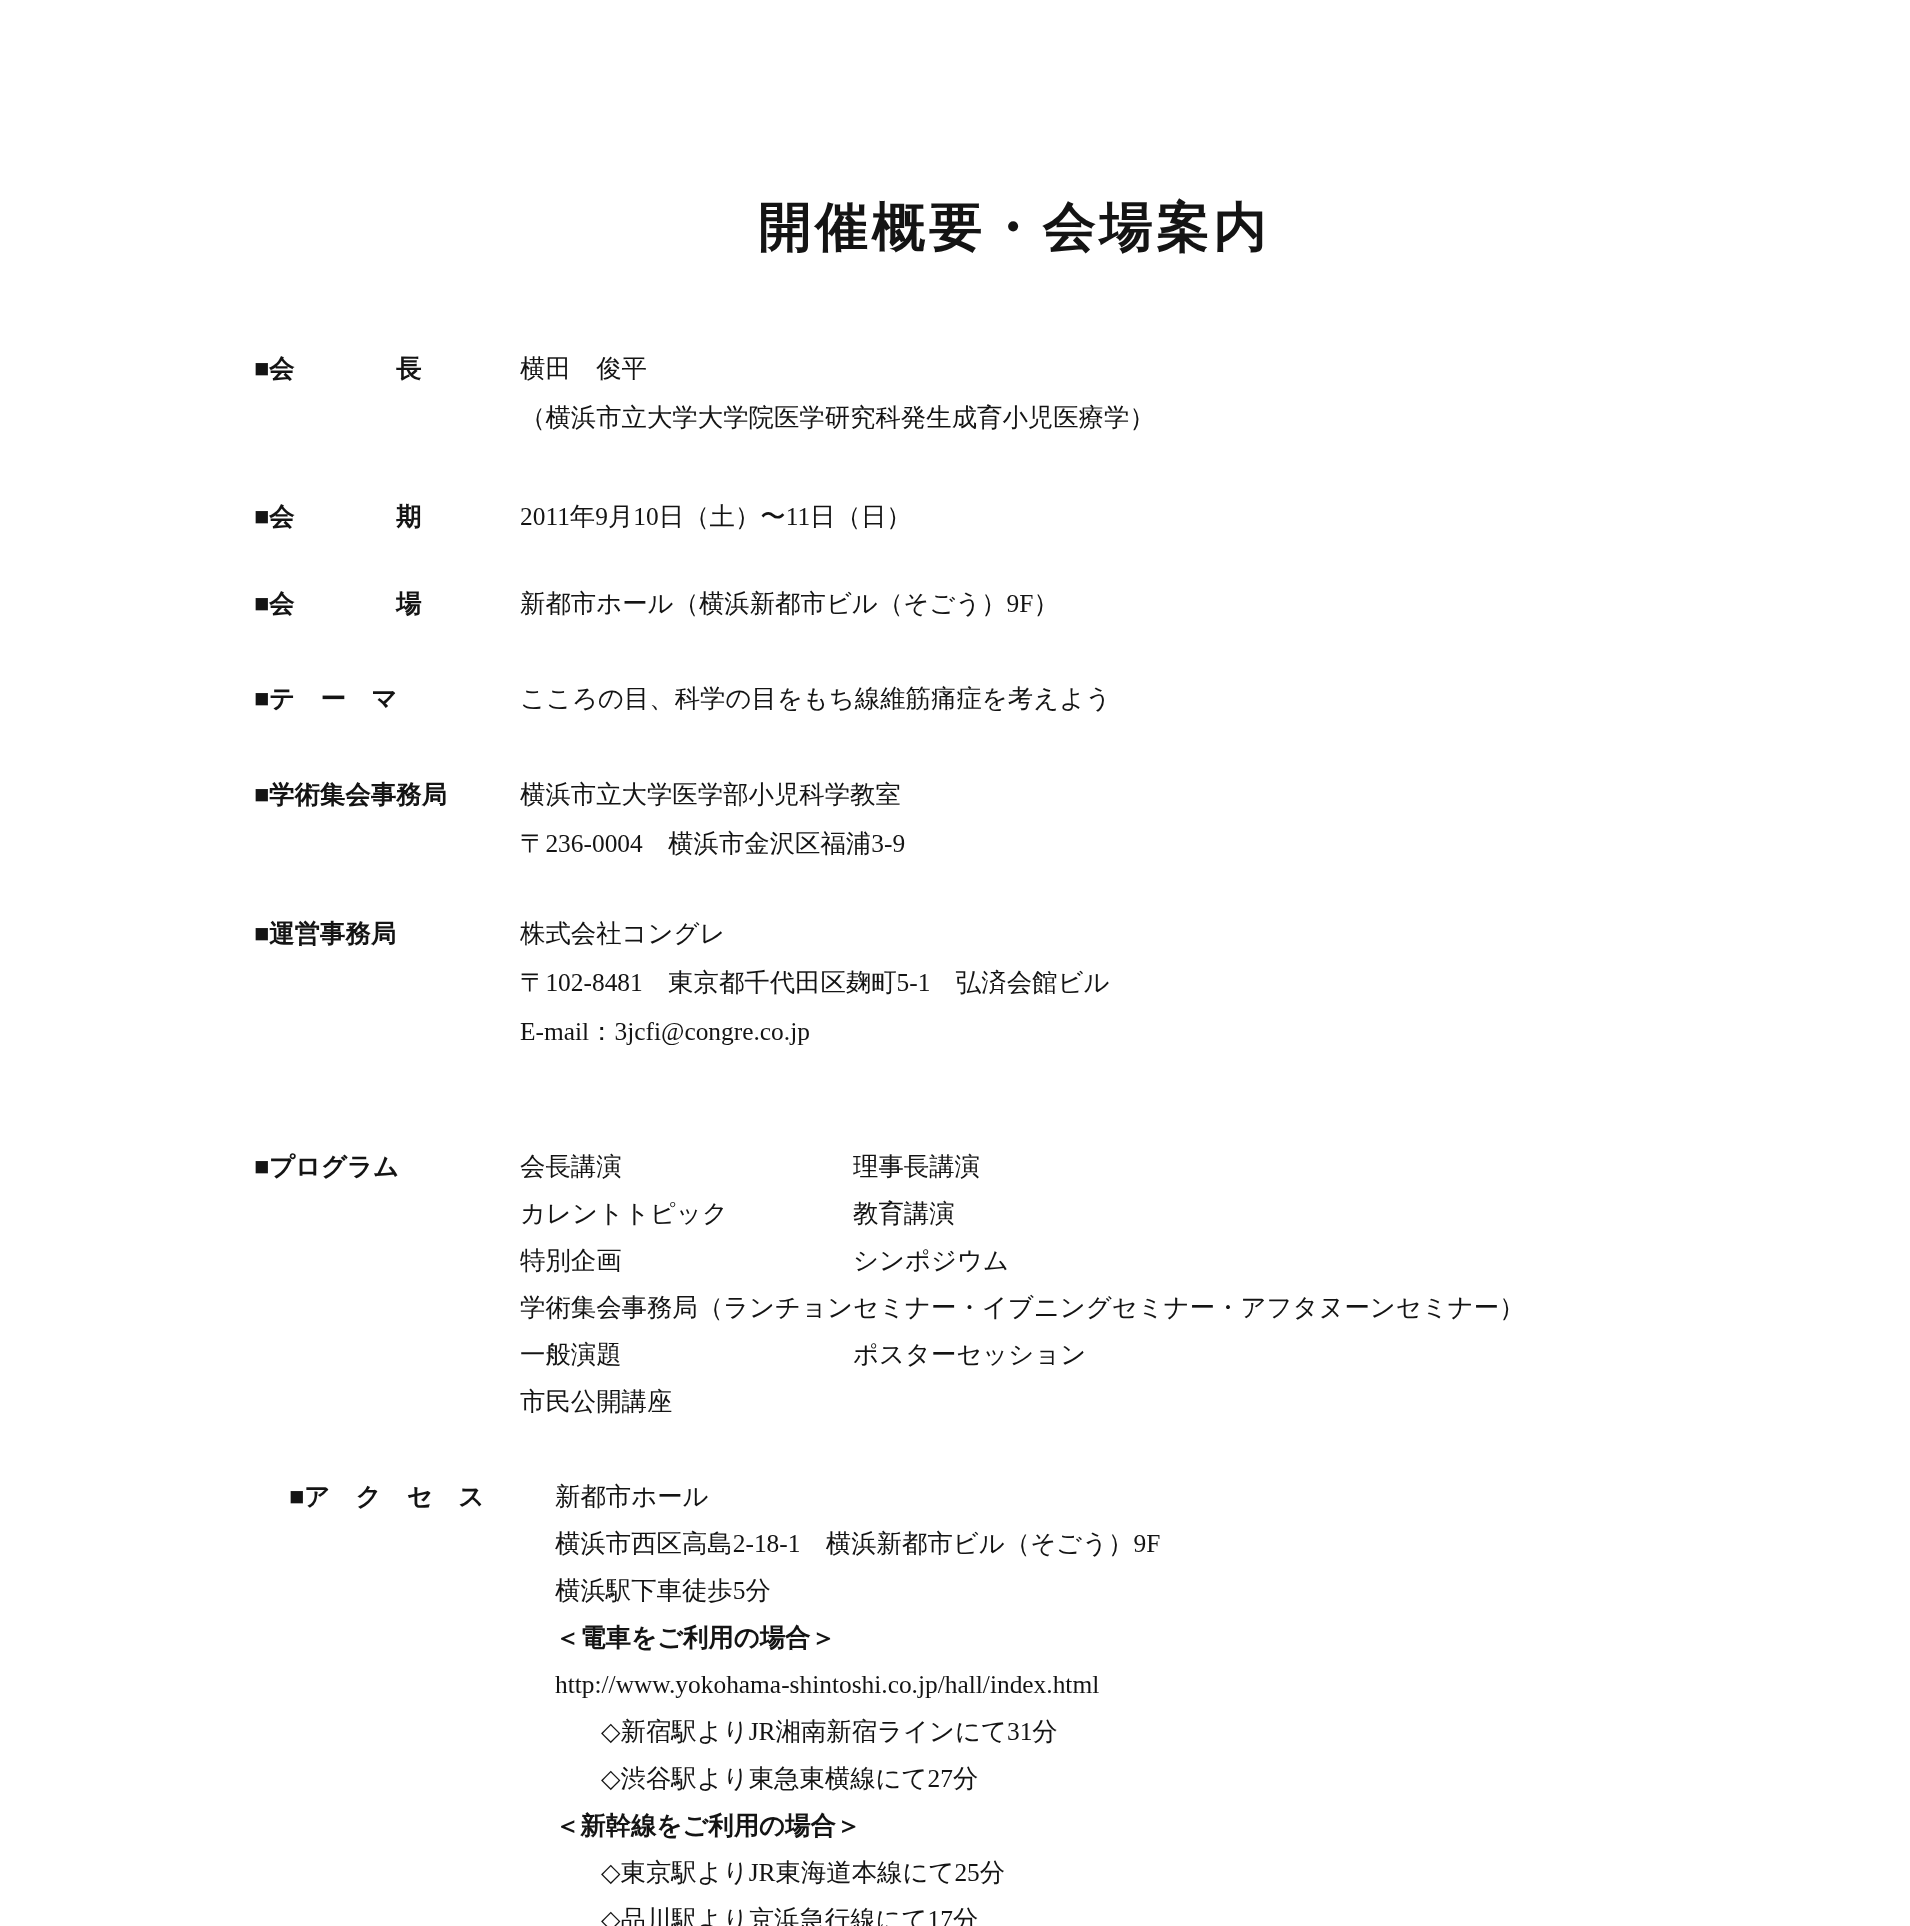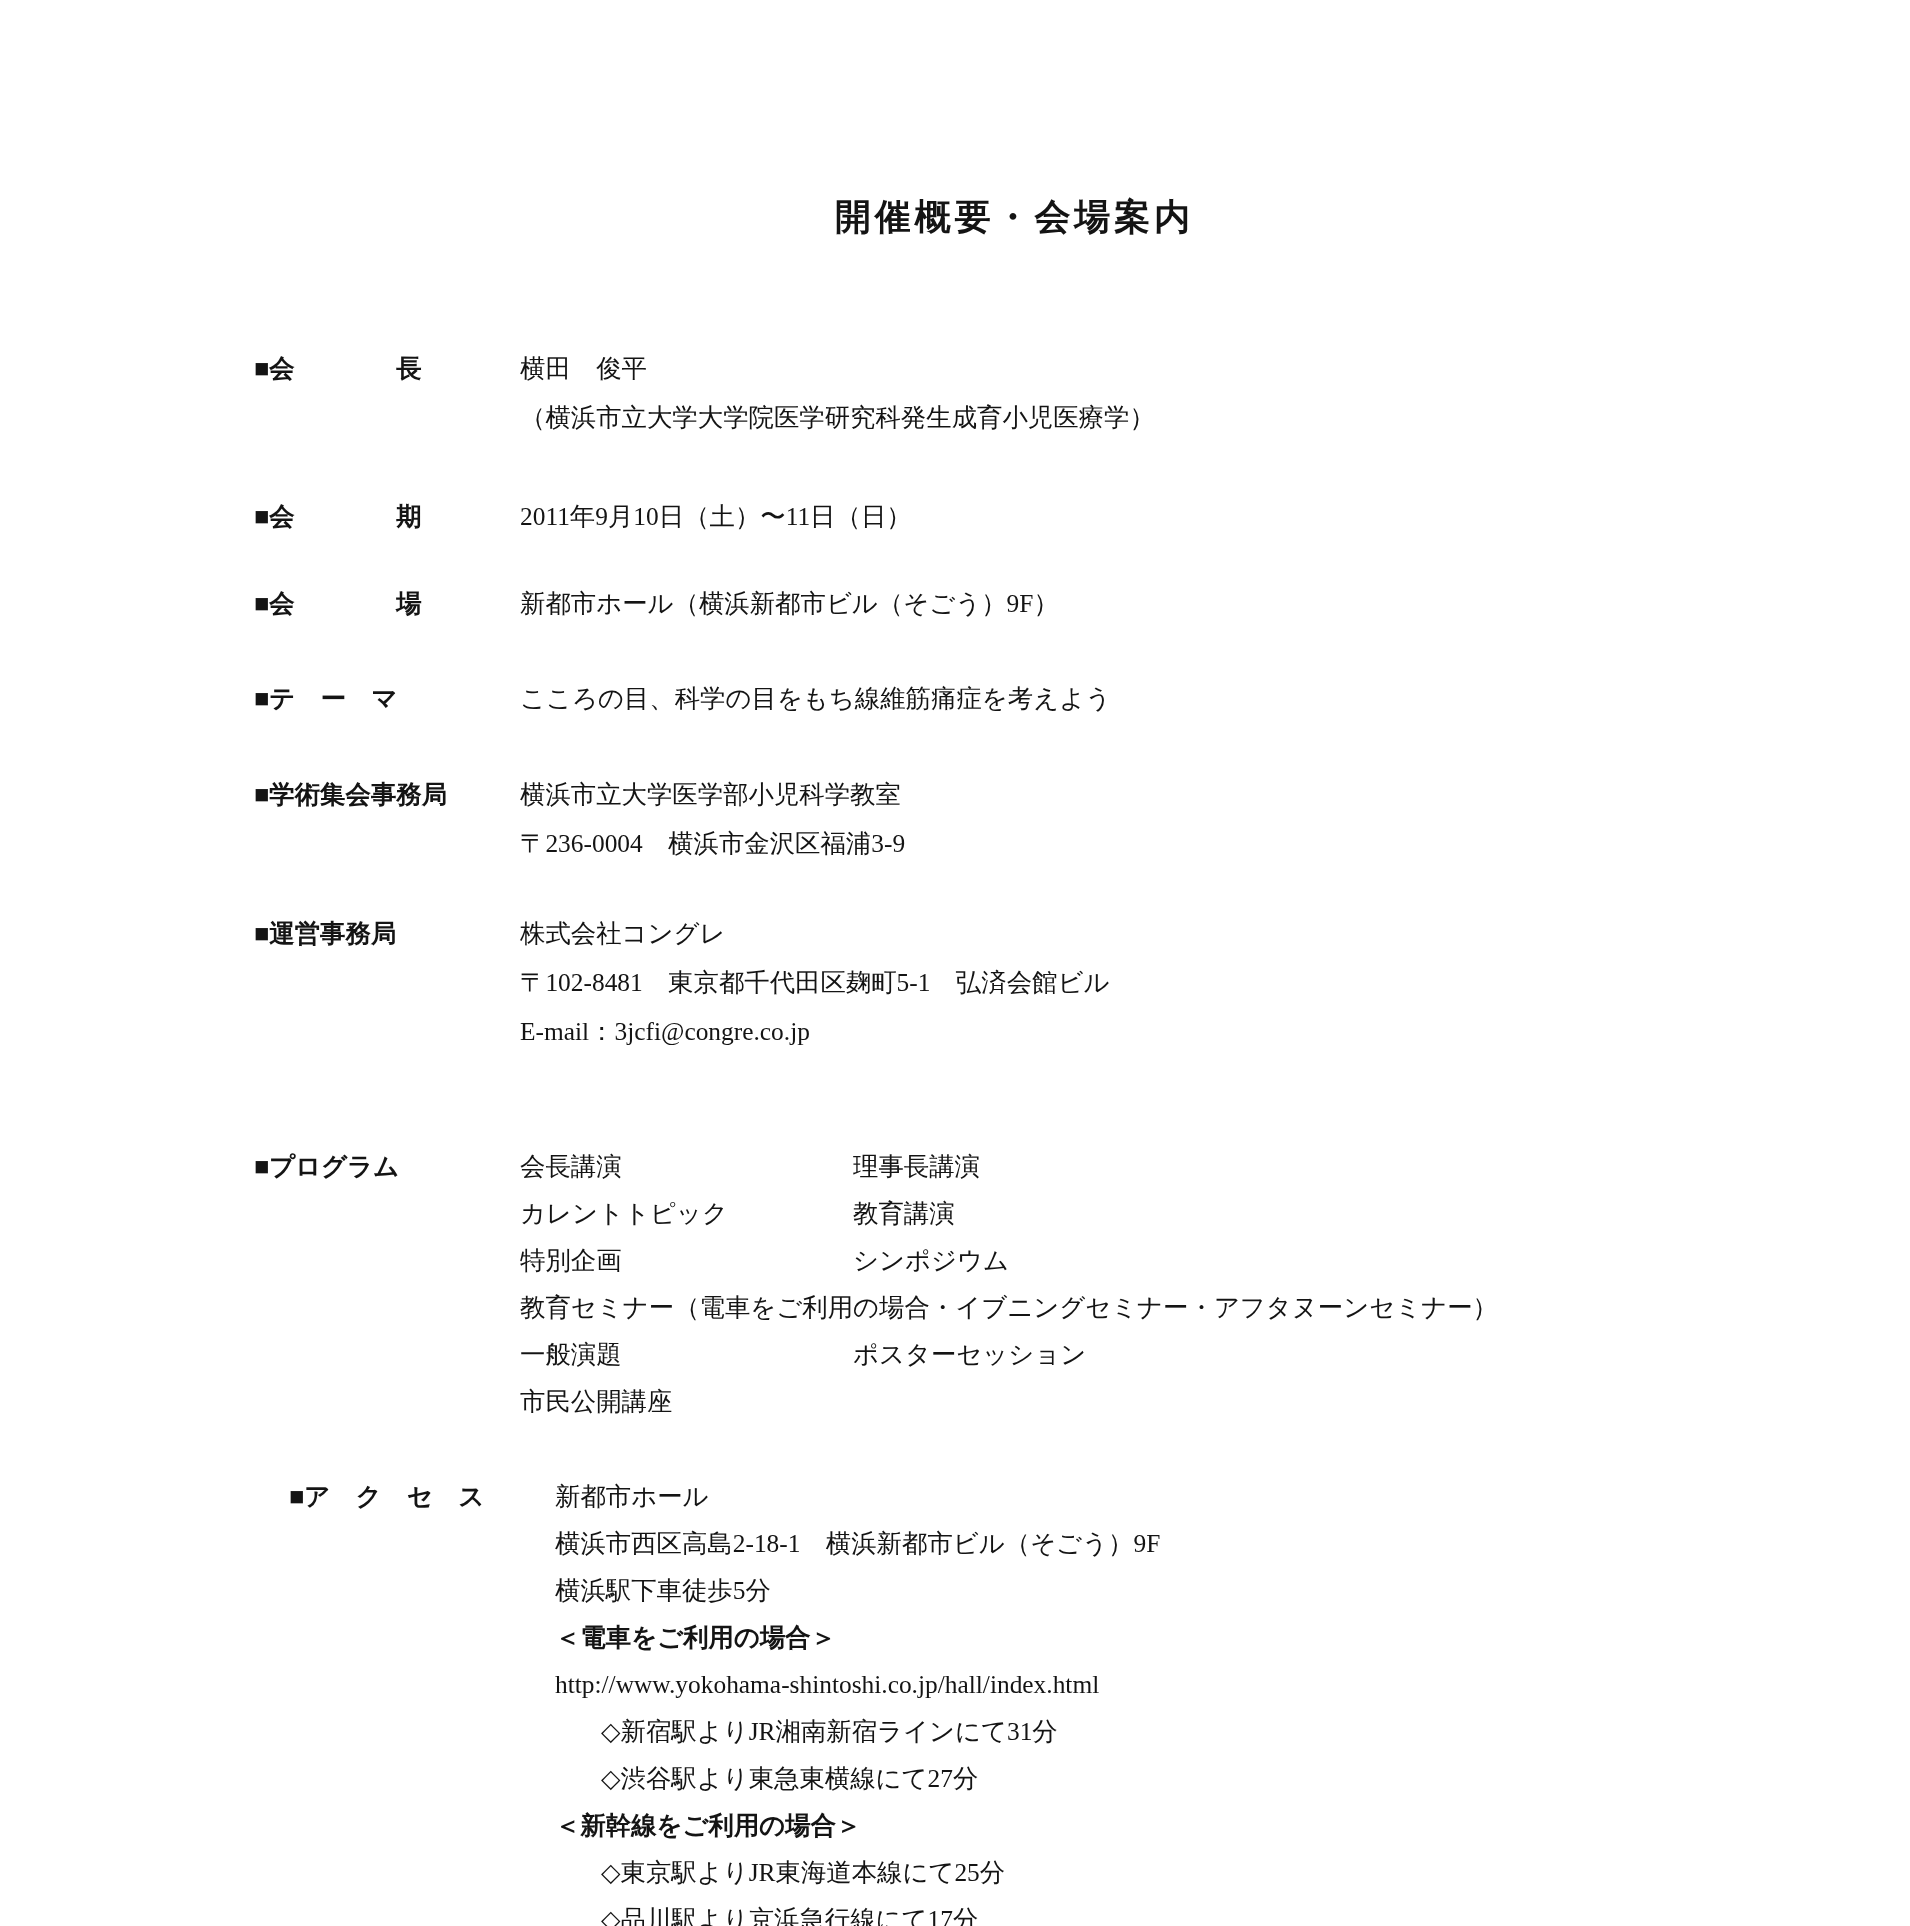--- a/index.html
+++ b/index.html
@@ -11,21 +11,21 @@
     font-family:"Liberation Serif","DejaVu Serif",serif;
     font-size:25.4px;
     overflow:hidden;
   }
   .title{
     position:absolute;top:195px;left:119px;right:0;
     margin:0;
     text-align:center;
     font-family:"Liberation Sans","DejaVu Sans",sans-serif;
     font-weight:bold;
-    font-size:36px;
+    font-size:53px;
     letter-spacing:3.9px;
     line-height:1.2;
   }
   .row{
     position:absolute;left:254px;right:31px;
     display:flex;align-items:flex-start;
   }
   .label{
     flex:0 0 266px;width:266px;
     font-family:"Liberation Sans","DejaVu Sans",sans-serif;
@@ -111,21 +111,21 @@
       </div>
       <div class="prow">
         <span class="pc1">カレントトピック</span>
         <span class="pc2">教育講演</span>
       </div>
       <div class="prow">
         <span class="pc1">特別企画</span>
         <span class="pc2">シンポジウム</span>
       </div>
       <div class="prow">
-        <span class="pc1" style="flex:1 1 auto;width:auto">教育セミナー（電車をご利用の場合・イブニングセミナー・アフタヌーンセミナー）</span>
+        <span class="pc1" style="flex:1 1 auto;width:auto">学術集会事務局（ランチョンセミナー・イブニングセミナー・アフタヌーンセミナー）</span>
       </div>
       <div class="prow">
         <span class="pc1">一般演題</span>
         <span class="pc2">ポスターセッション</span>
       </div>
       <div class="prow">
         <span class="pc1">市民公開講座</span>
       </div>
     </div>
   </section>

